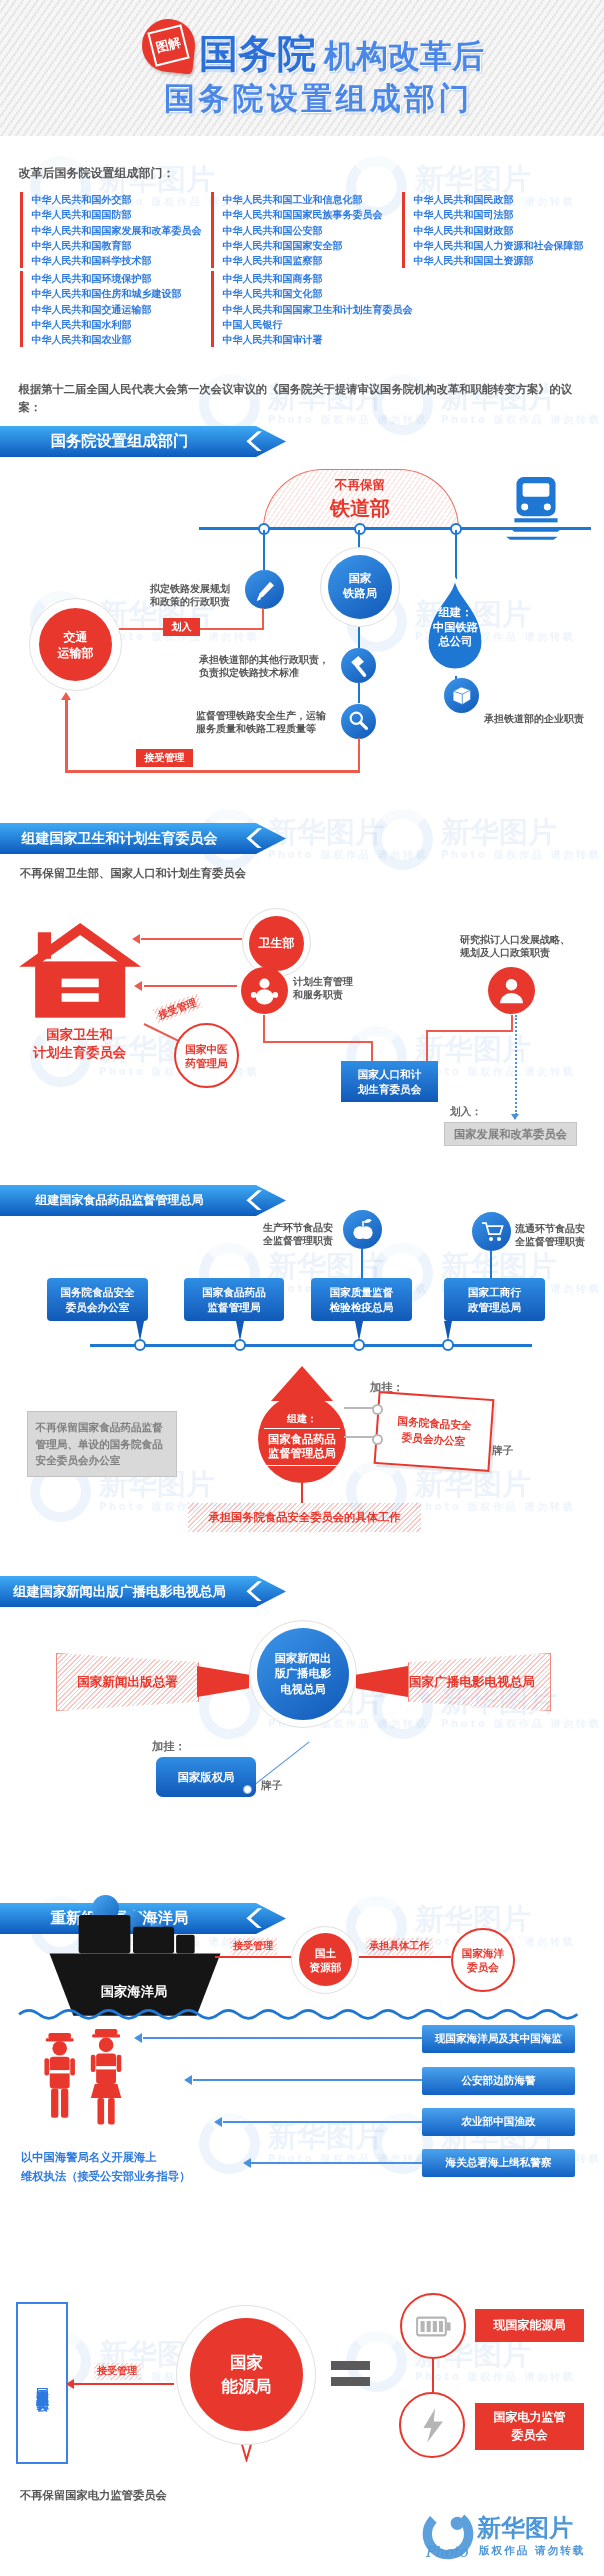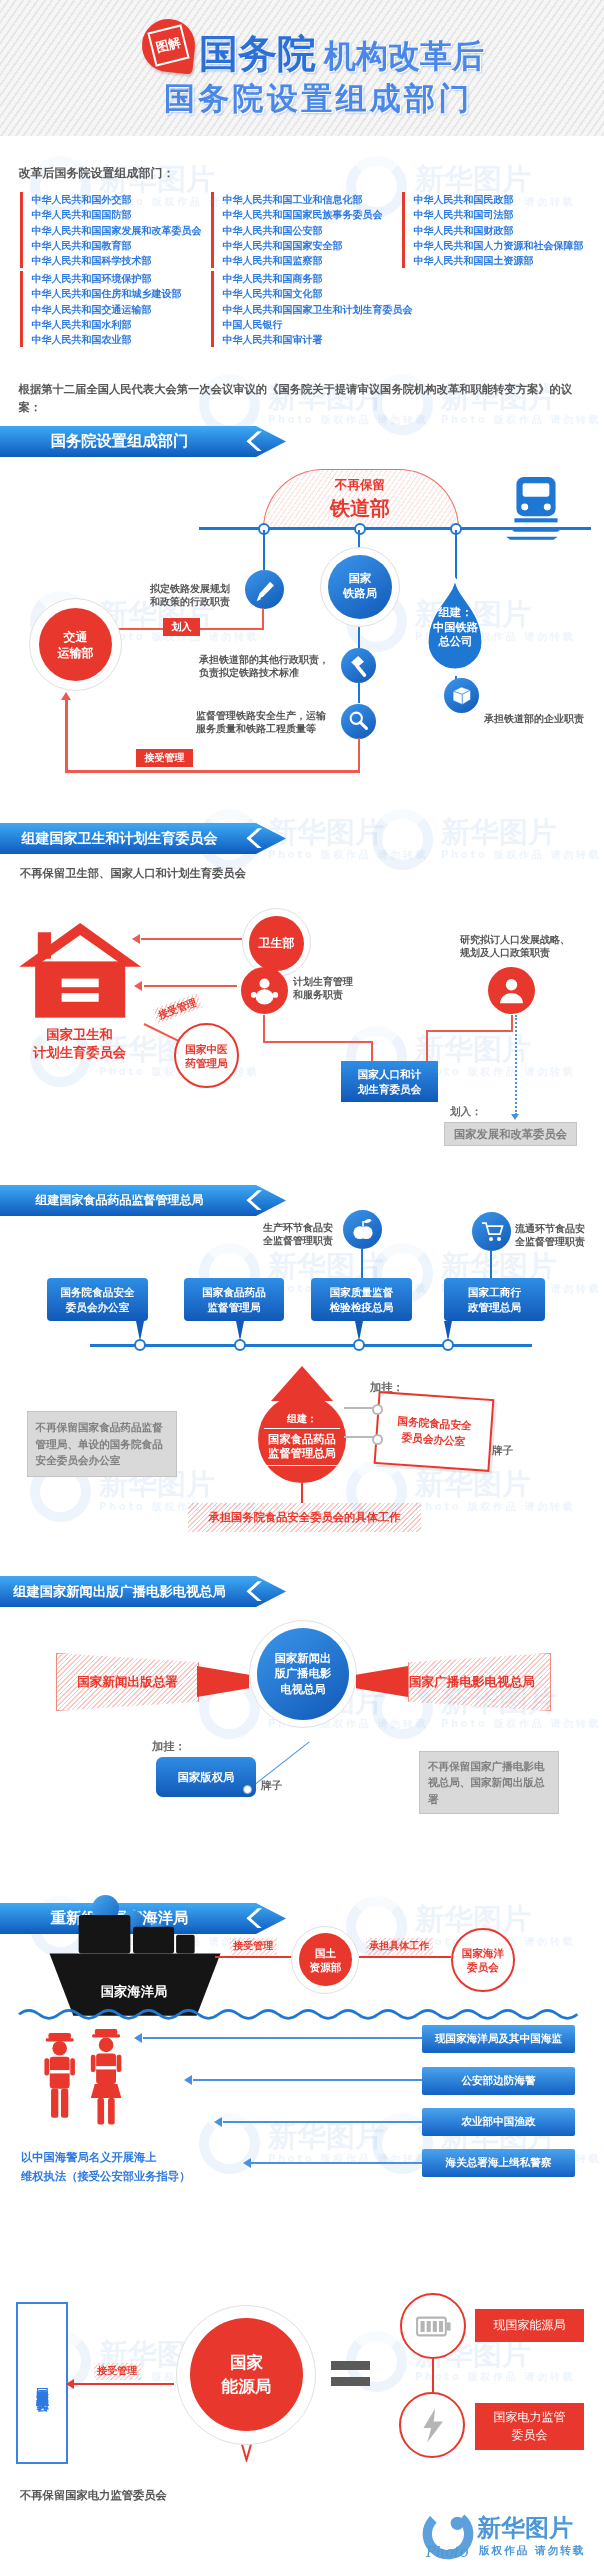--- a/index.html
+++ b/index.html
@@ -54,21 +54,21 @@
   .graybox{position:absolute;background:#d9d9d9;border:0.7px solid #c4c4c4;color:#7f7f7f;font-weight:bold;
            display:flex;align-items:center;justify-content:center;text-align:left;box-sizing:border-box;}
   .arch{position:absolute;border:1.3px solid #ee6f64;border-bottom:none;border-radius:665px 665px 0 0;
         background:repeating-linear-gradient(125deg,rgba(238,111,100,.18) 0 1.3px,rgba(238,111,100,0) 1.3px 4px);}
   .bubble{position:absolute;background:linear-gradient(180deg,#2f8de4,#1159b8);border-radius:4px;color:#fff;font-weight:bold;
           font-size:10.6px;line-height:14.6px;display:flex;align-items:center;justify-content:center;text-align:center;}
   .ptr{position:absolute;width:0;height:0;border-left:4.7px solid transparent;border-right:4.7px solid transparent;
        border-top:20px solid #1159b8;}
   .obox{position:absolute;width:153px;height:28px;background:linear-gradient(180deg,#4aa3ee,#1261c4);border-radius:2px;
         color:#fff;font-weight:bold;font-size:10.6px;display:flex;align-items:center;justify-content:center;}
-  .redbox{position:absolute;background:#e8372c;color:#fff;font-weight:normal;display:flex;align-items:center;
+  .redbox{position:absolute;background:#e8372c;color:#fff;font-weight:bold;display:flex;align-items:center;
           justify-content:center;text-align:center;}
   .glabel{position:absolute;font-weight:bold;color:#6a6a6a;font-size:11.3px;}
   
   .wm{position:absolute;display:flex;align-items:center;gap:8px;pointer-events:none;}
   .wm-ring{width:41px;height:41px;border:10px solid rgba(90,150,215,.10);border-top-color:rgba(90,150,215,.04);border-radius:50%;flex:none;}
   .wm-brand{font-size:29px;font-weight:bold;color:rgba(90,150,215,.11);white-space:nowrap;line-height:31px;}
   .wm-notice{font-size:10px;font-weight:bold;color:rgba(90,150,215,.10);letter-spacing:2.7px;white-space:nowrap;}
   .content{position:absolute;inset:0;z-index:2;}
   #wm-layer{position:absolute;inset:0;z-index:1;}
   .footer-brand{position:absolute;left:477px;top:2512px;font-size:24px;font-weight:bold;color:#4e97d7;}
@@ -438,21 +438,20 @@
   <div class="abs" style="left:356px;top:1666px;width:52px;height:31px;background:#e8372c;clip-path:polygon(0 28%,100% 0,100% 100%,0 72%);"></div>
   <div class="abs hatch-red" style="left:408px;top:1653px;width:141px;height:56px;clip-path:polygon(0 16%,100% 0,100% 100%,0 84%);border:0.7px solid #ee8a80;display:flex;align-items:center;justify-content:flex-start;">
     <span style="color:#e8372c;font-weight:bold;font-size:12.6px;" data-bind="media.sarft">国家广播电影电视总局</span>
   </div>
 
   <div class="hline" style="left:251px;top:1787px;width:74px;height:1.3px;background:#4a90e2;transform:rotate(-38deg);transform-origin:left center;"></div>
   <div class="glabel" style="left:152px;top:1739px;" data-bind="media.jiagua">加挂：</div>
   <div class="abs" style="left:156px;top:1757px;width:100px;height:40px;background:linear-gradient(180deg,#2f8de4,#1159b8);border-radius:6.6px;color:#fff;font-weight:bold;font-size:11.3px;display:flex;align-items:center;justify-content:center;" data-bind="media.copyright_office">国家版权局</div>
   <div class="abs" style="left:243px;top:1785px;width:7.3px;height:7.3px;background:#fff;border:1.3px solid #7fb3e8;border-radius:50%;"></div>
   <div class="glabel" style="left:261px;top:1779px;font-size:10.6px;" data-bind="media.plate_word">牌子</div>
-  <div class="graybox" style="left:419px;top:1751px;width:140px;height:63px;font-size:10.6px;line-height:16.6px;padding:5.3px 8px;" data-bind="media.note">不再保留国家广播电影电视总局、国家新闻出版总署</div>
 
   <div class="banner" style="top:1855px;font-size:15.3px;margin-top:48px;" data-bind="ocean.banner">重新组建国家海洋局</div>
 
   <div class="abs" style="left:92px;top:1895px;width:26.6px;height:26.6px;border-radius:50%;background:linear-gradient(135deg,#49a8f0,#1565c0);"></div>
   <div class="abs" style="left:122px;top:1910px;width:21px;height:21px;border-radius:50%;background:linear-gradient(135deg,#49a8f0,#1565c0);"></div>
   <div class="abs" style="left:148px;top:1923px;width:17.3px;height:17.3px;border-radius:50%;background:linear-gradient(135deg,#49a8f0,#1565c0);"></div>
   <svg class="abs" style="left:45px;top:1903px;" width="180" height="116" viewBox="0 0 270 175">
     <rect x="50" y="18" width="78" height="58" rx="4" fill="#151515"></rect>
     <rect x="132" y="36" width="62" height="40" rx="4" fill="#151515"></rect>
     <rect x="197" y="48" width="28" height="28" rx="3" fill="#151515"></rect>

